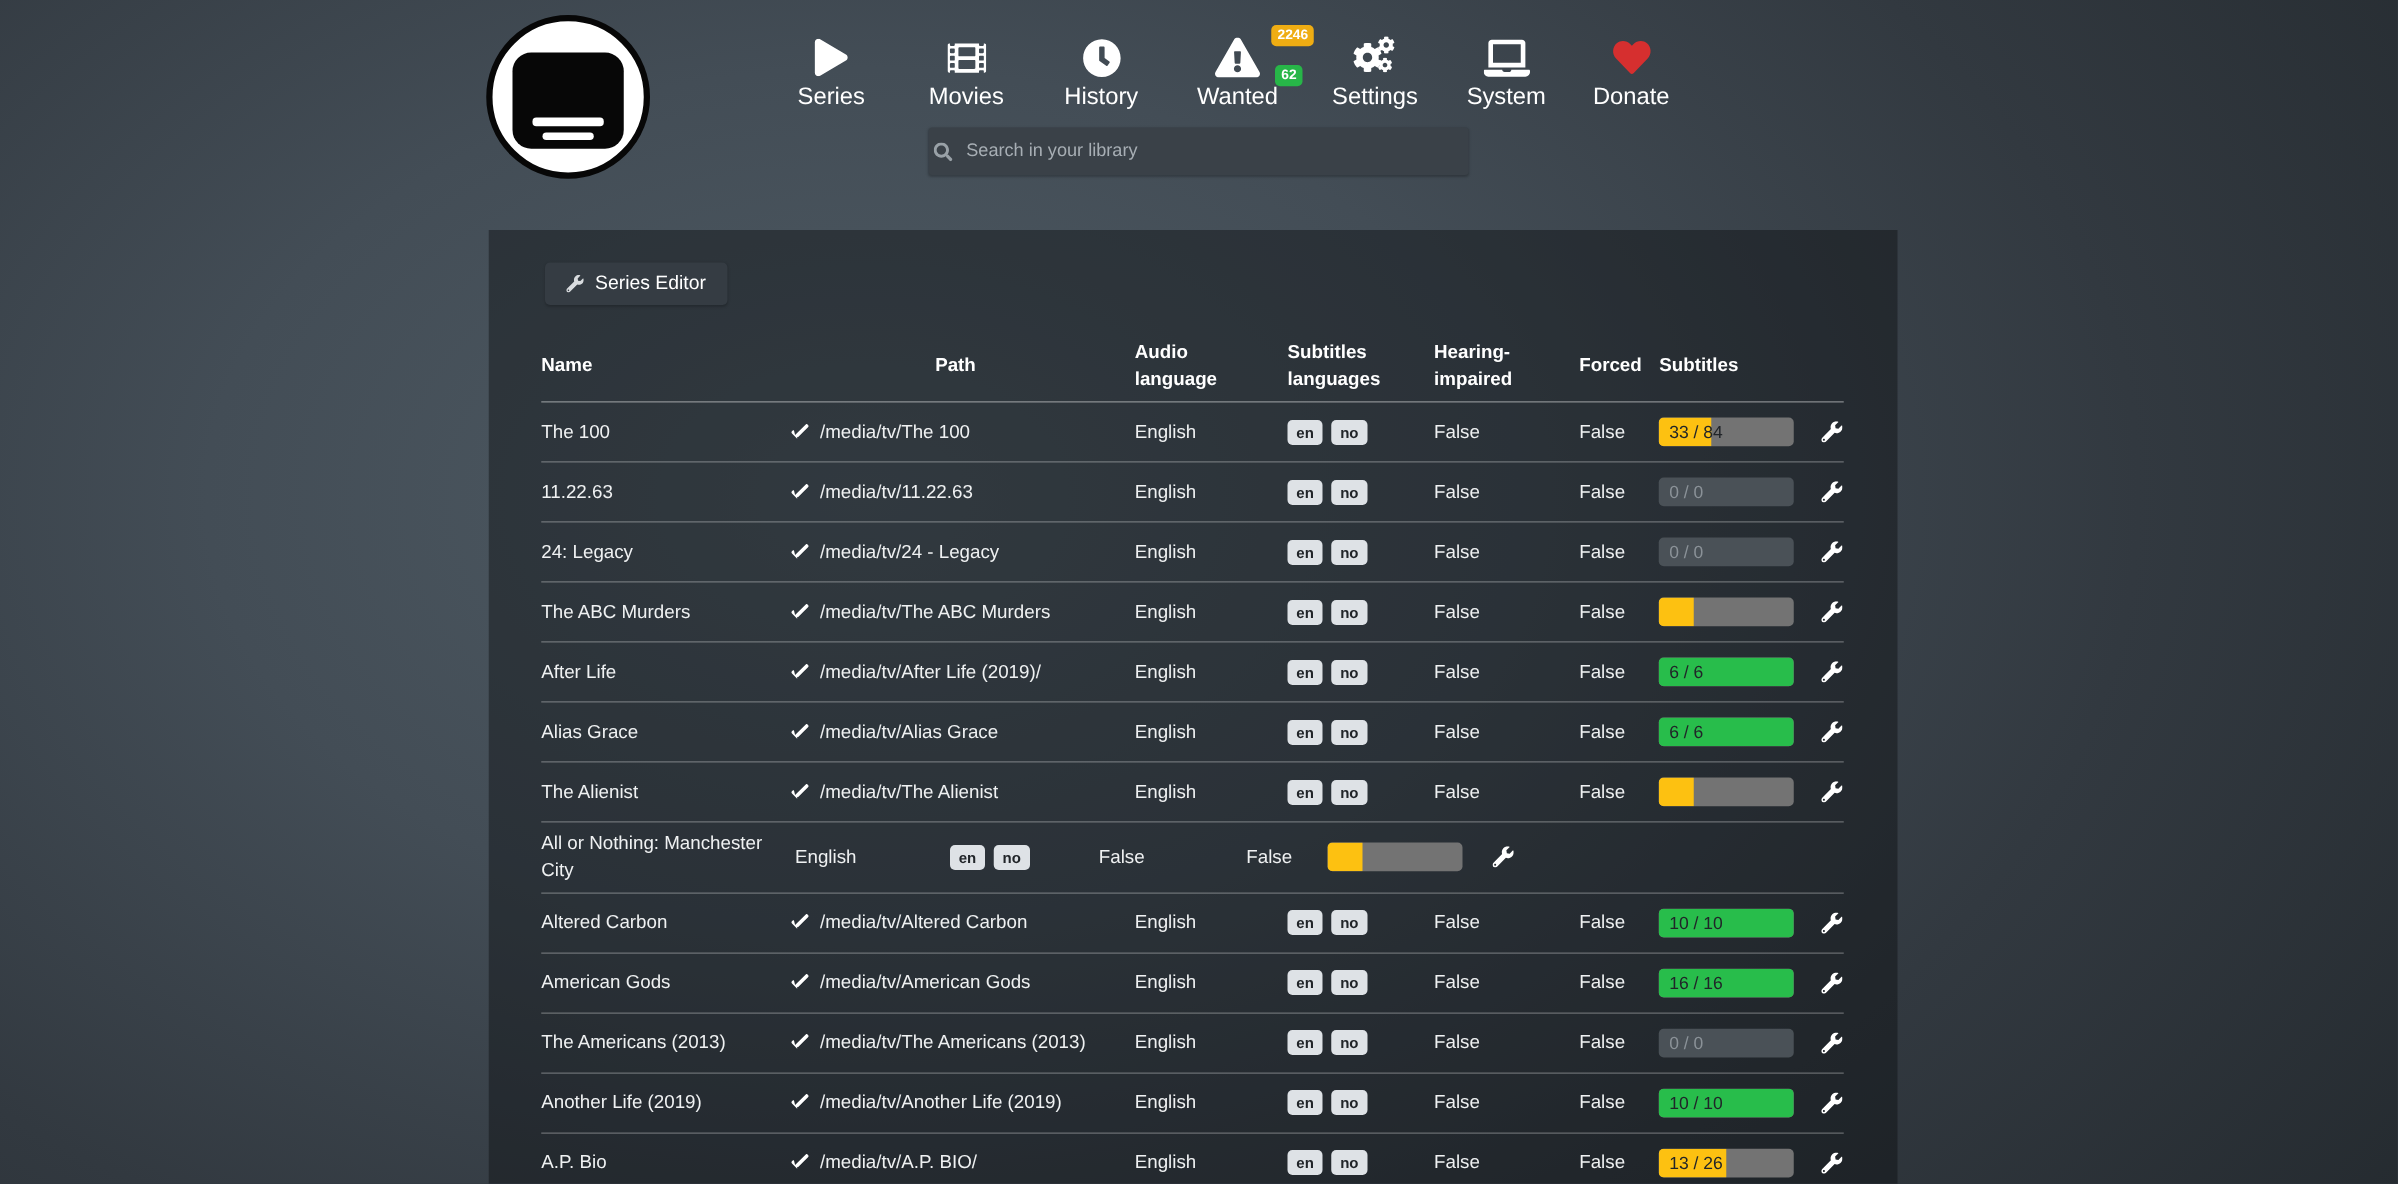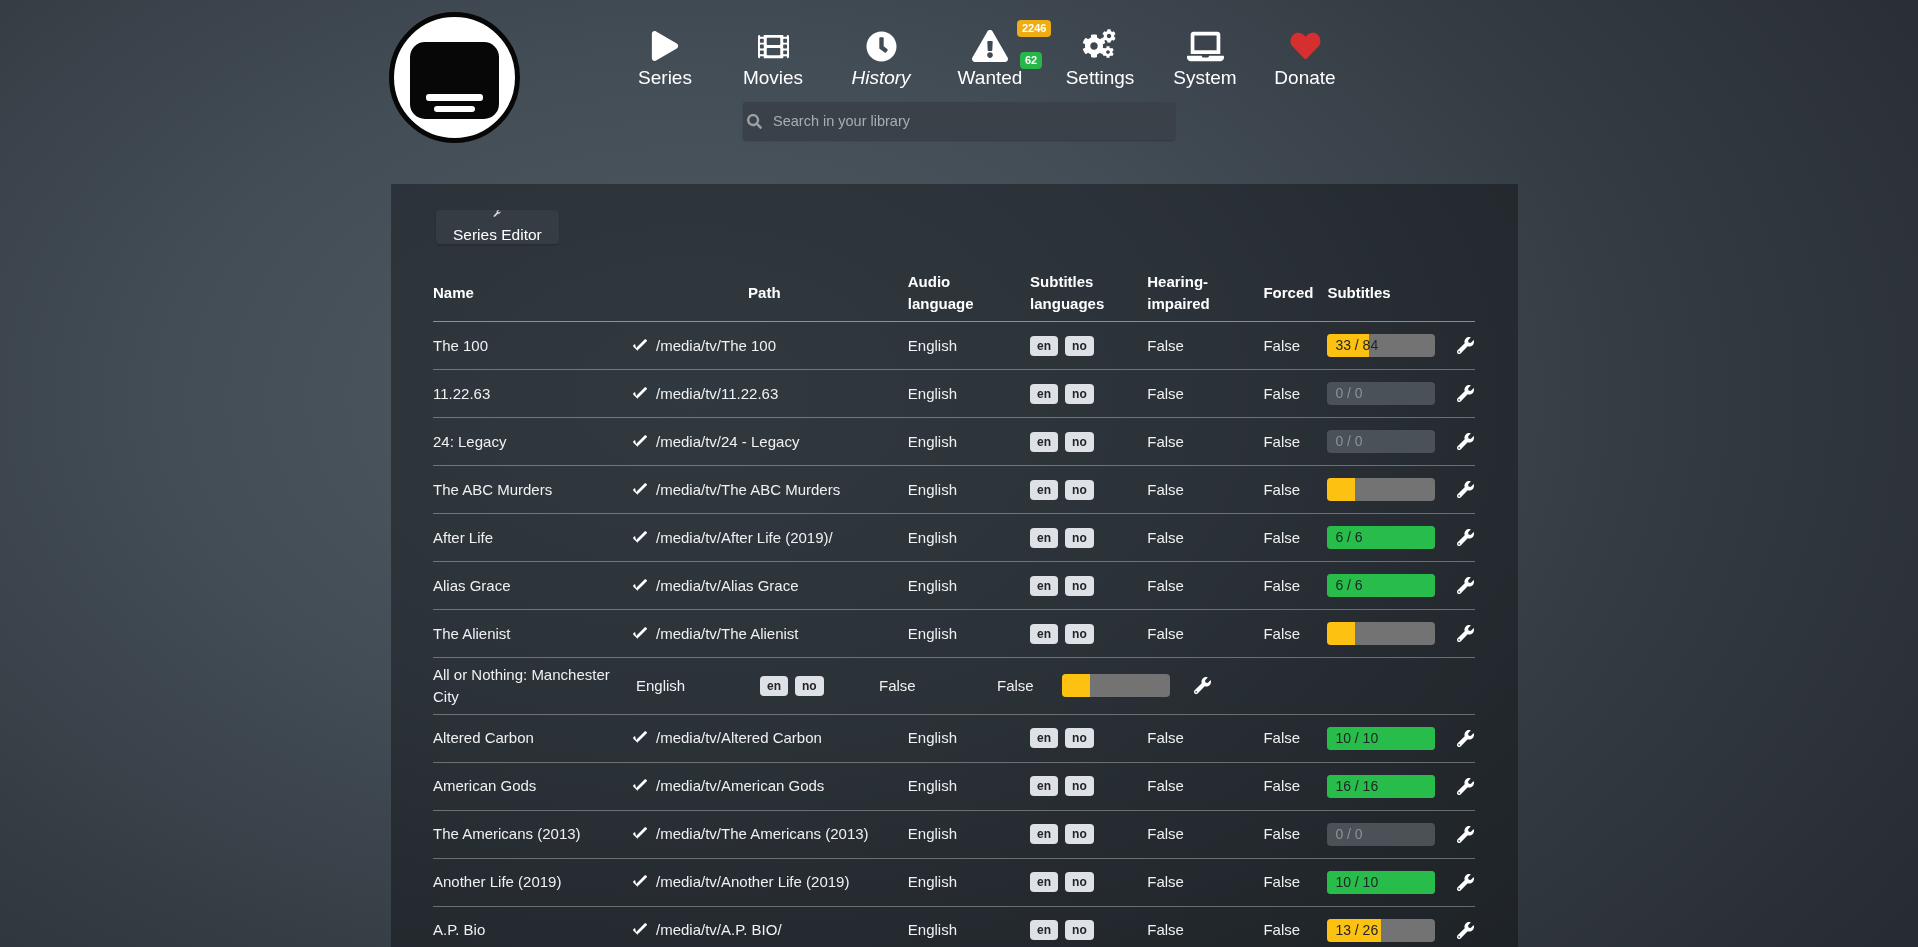--- a/index.html
+++ b/index.html
@@ -22,21 +22,21 @@
     background:#070707; border-radius:15px;
   }
   .logo .sub1 { position:absolute; left:18%; width:64%; height:7px; bottom:18px; background:#fff; border-radius:3px; }
   .logo .sub2 { position:absolute; left:27%; width:46%; height:6px; bottom:7px;  background:#fff; border-radius:3px; }
 
   .nav-item {
     position:absolute; top:28px; width:110px; text-align:center; cursor:pointer;
   }
   .nav-icon { height:36px; display:flex; align-items:center; justify-content:center; color:#fff; }
   .nav-label { margin-top:3px; font-size:19px; color:#fff; }
-  .n-series  { left:610px; }  .n-movies { left:718px; }  .n-history { left:826px;font-style:italic; }
+  .n-series  { left:610px; }  .n-movies { left:718px; }  .n-history { left:826px; }
   .n-wanted  { left:935px; }  .n-settings { left:1045px; } .n-system { left:1150px; } .n-donate { left:1250px; }
   .n-donate .nav-icon { color:#d62f2f; }
 
   .badge {
     position:absolute; font-size:11px; font-weight:bold; color:#fff;
     padding:3px 5px; border-radius:4px; line-height:1;
   }
   .badge-yellow { background:#efad13; left:82px; top:-8px; }
   .badge-green  { background:#27b648; left:85px; top:0;margin-top:24px; }
 
@@ -63,21 +63,20 @@
   .panel {
     position:absolute; left:391px; top:184px; width:1127px; bottom:0;
     background:rgba(10,12,15,0.42);
   }
   .editor-btn {
     position:absolute; left:45px; top:26px; height:34px;
     display:inline-flex; align-items:center; gap:9px; padding:0 17px;
     background:#353c43; border:none; border-radius:4px; cursor:pointer;
     color:#fff; font-size:15.5px; font-family:"Liberation Sans", sans-serif;
     box-shadow:0 1px 2px rgba(0,0,0,0.2);
-    flex-direction:column;
   }
   .editor-btn svg { width:14px; height:14px; color:#d8dbde; }
 
   .table { position:absolute; left:42px; top:80px; width:1042px; }
   .thead {
     display:flex; align-items:center; height:58px;
     border-bottom:1px solid rgba(255,255,255,0.45);
     font-weight:bold; font-size:15px; color:#fff; line-height:1.45;
   }
   .trow {

